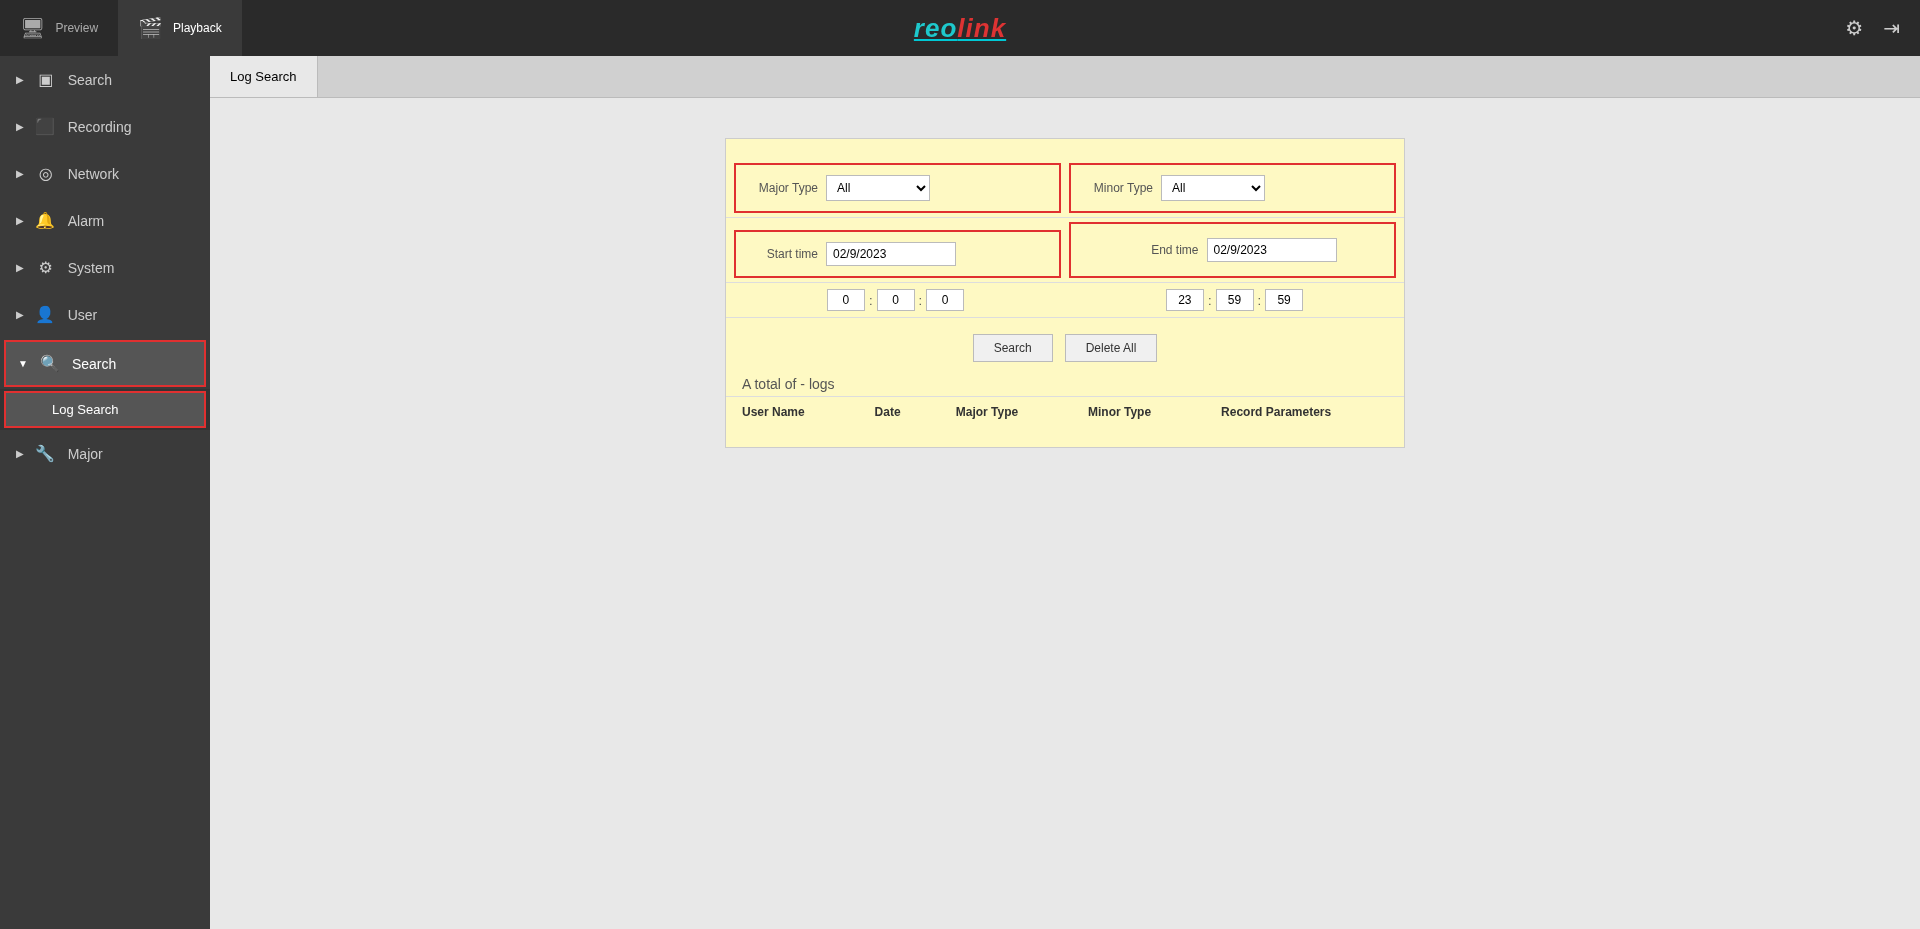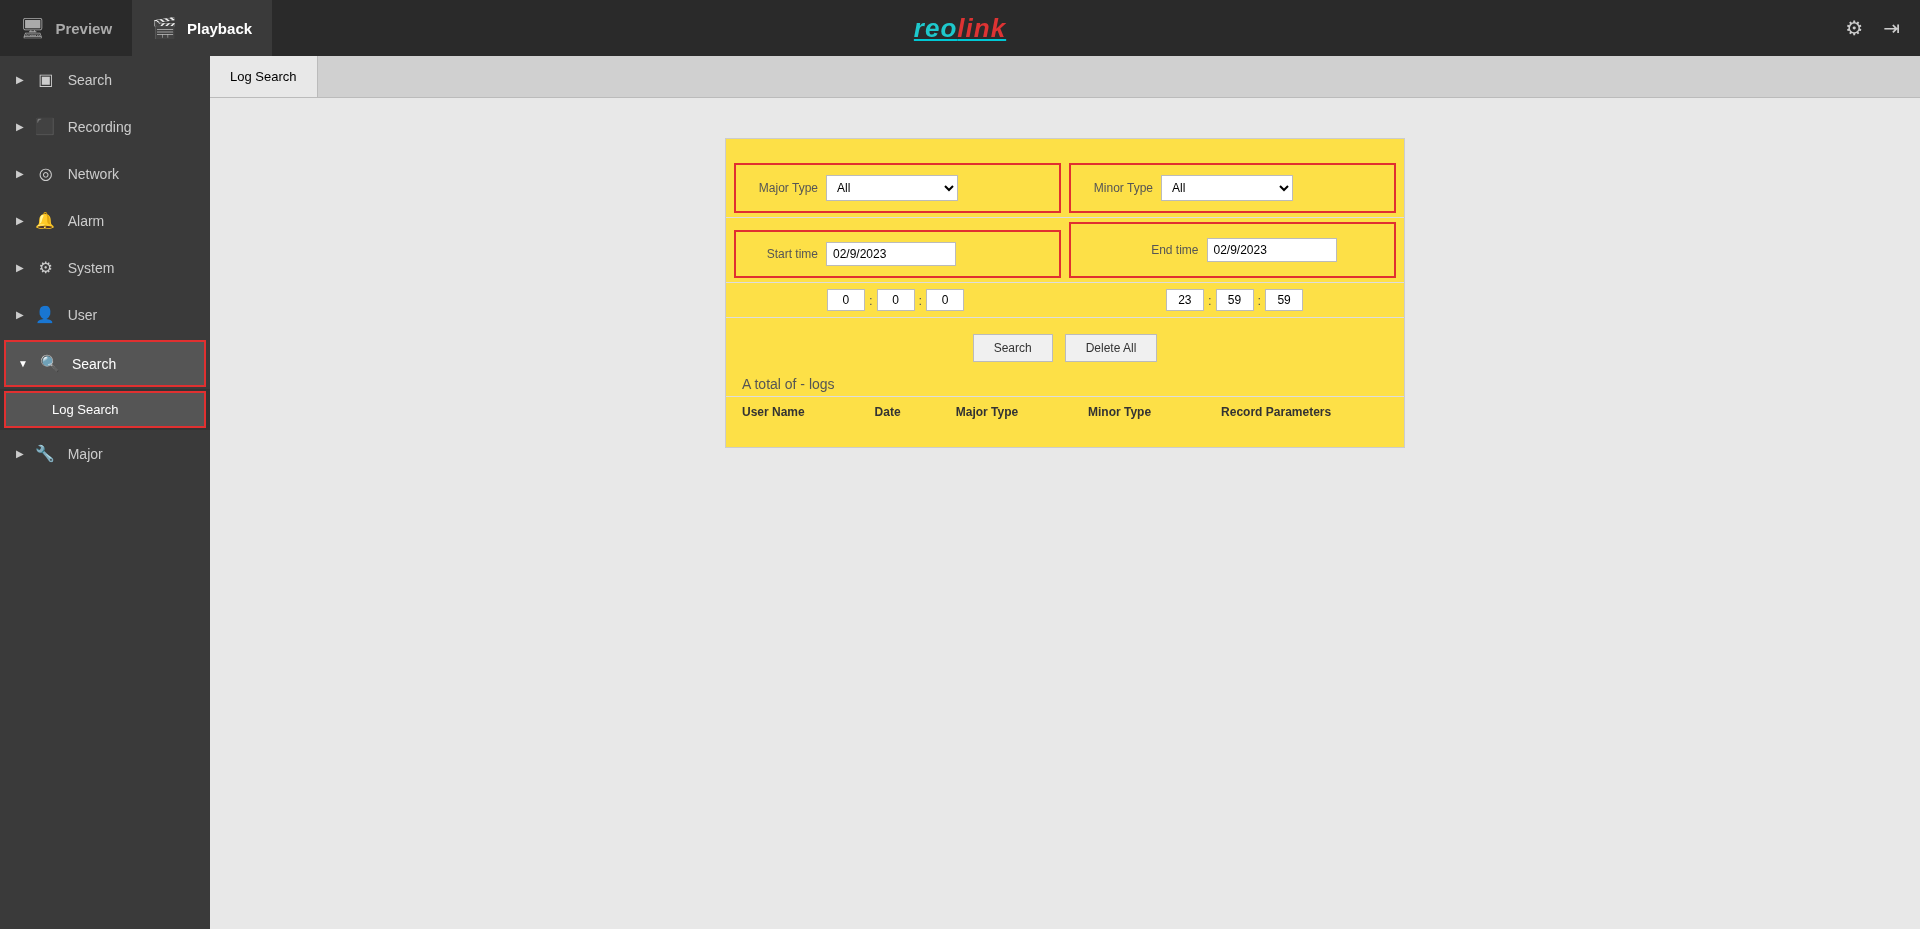--- a/index.html
+++ b/index.html
@@ -14,21 +14,21 @@
       position: relative;
       flex-shrink: 0;
     }
     .topbar-tabs { display: flex; height: 100%; }
     .topbar-tab {
       display: flex; align-items: center; padding: 0 20px; gap: 10px;
       color: #aaa; cursor: pointer; height: 100%;
     }
     .topbar-tab.active { color: #fff; background: #3a3a3a; }
     .topbar-tab .tab-icon { font-size: 20px; }
-    .topbar-tab .tab-label { font-size: 15px; font-weight: 700; }
+    .topbar-tab .tab-label { font-size: 12px; font-weight: 400; }
     .topbar-logo {
       position: absolute; left: 50%; transform: translateX(-50%);
       color: #00c8d4; font-size: 28px; font-weight: bold; letter-spacing: 2px;
     }
     .topbar-right {
       margin-left: auto; display: flex; align-items: center; padding-right: 20px; gap: 20px;
     }
     .topbar-right .icon-btn { color: #ccc; font-size: 20px; cursor: pointer; }
 
     
@@ -77,21 +77,21 @@
       border-right: 1px solid #bbb; background: #d8d8d8;
     }
     .tab-item.active { background: #e8e8e8; color: #000; }
 
     
     .log-search-container {
       flex: 1; display: flex; align-items: flex-start; justify-content: center;
       padding: 40px 20px;
     }
     .log-search-panel {
-      background: #fde047; border: 1px solid #ccc;
+      background: #fef9c3; border: 1px solid #ccc;
       width: 680px; padding: 20px 0 20px 0;
     }
 
     
     .form-section {
       display: flex; align-items: stretch;
       border-bottom: 1px solid #ddd;
     }
     .form-col {
       flex: 1; display: flex; align-items: center;
@@ -101,21 +101,21 @@
       font-size: 12px; color: #555; white-space: nowrap; min-width: 70px; text-align: right;
     }
     .form-col.highlighted {
       border: 2px solid #e03030;
       margin: 2px;
     }
     .form-col select, .form-col input[type="text"] {
       border: 1px solid #bbb; padding: 4px 6px; font-size: 12px;
       background: #fff; outline: none;
     }
-    .form-col select { width: 132px; }
+    .form-col select { width: 104px; }
     .form-col input[type="text"] { width: 130px; }
 
     .time-row {
       display: flex; align-items: center;
       padding: 6px 0;
       border-bottom: 1px solid #ddd;
     }
     .time-col {
       flex: 1; display: flex; align-items: center; justify-content: center; gap: 4px;
     }

